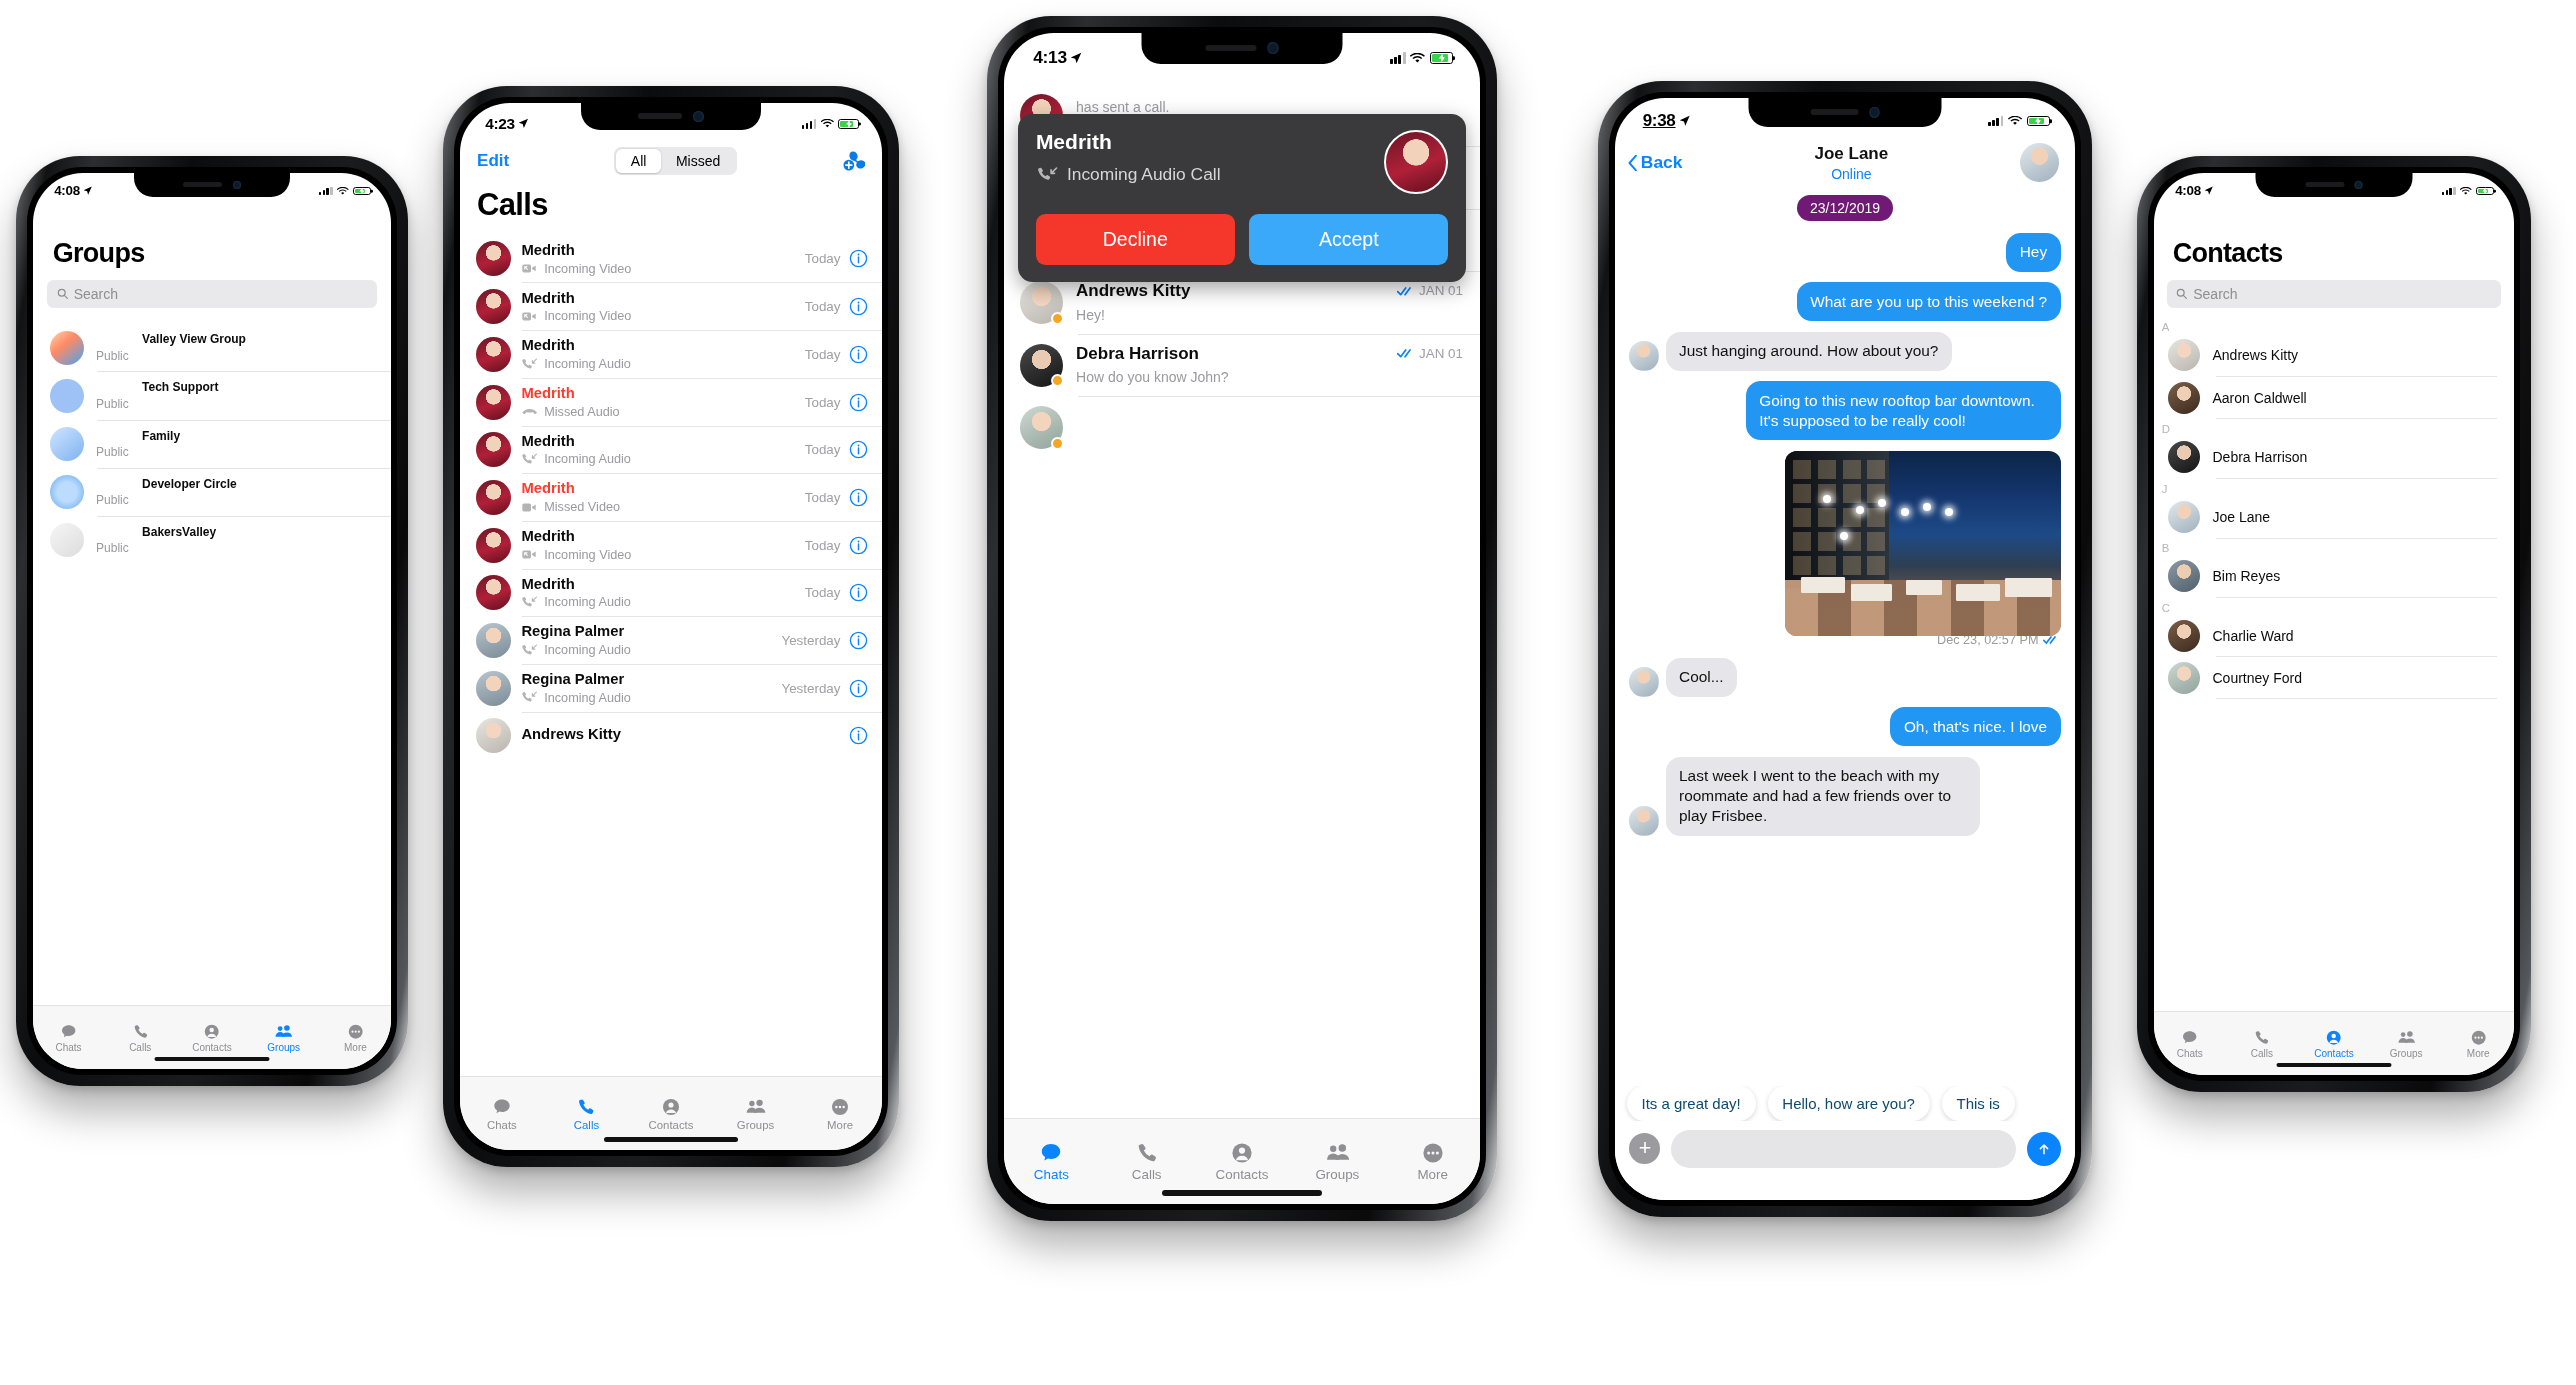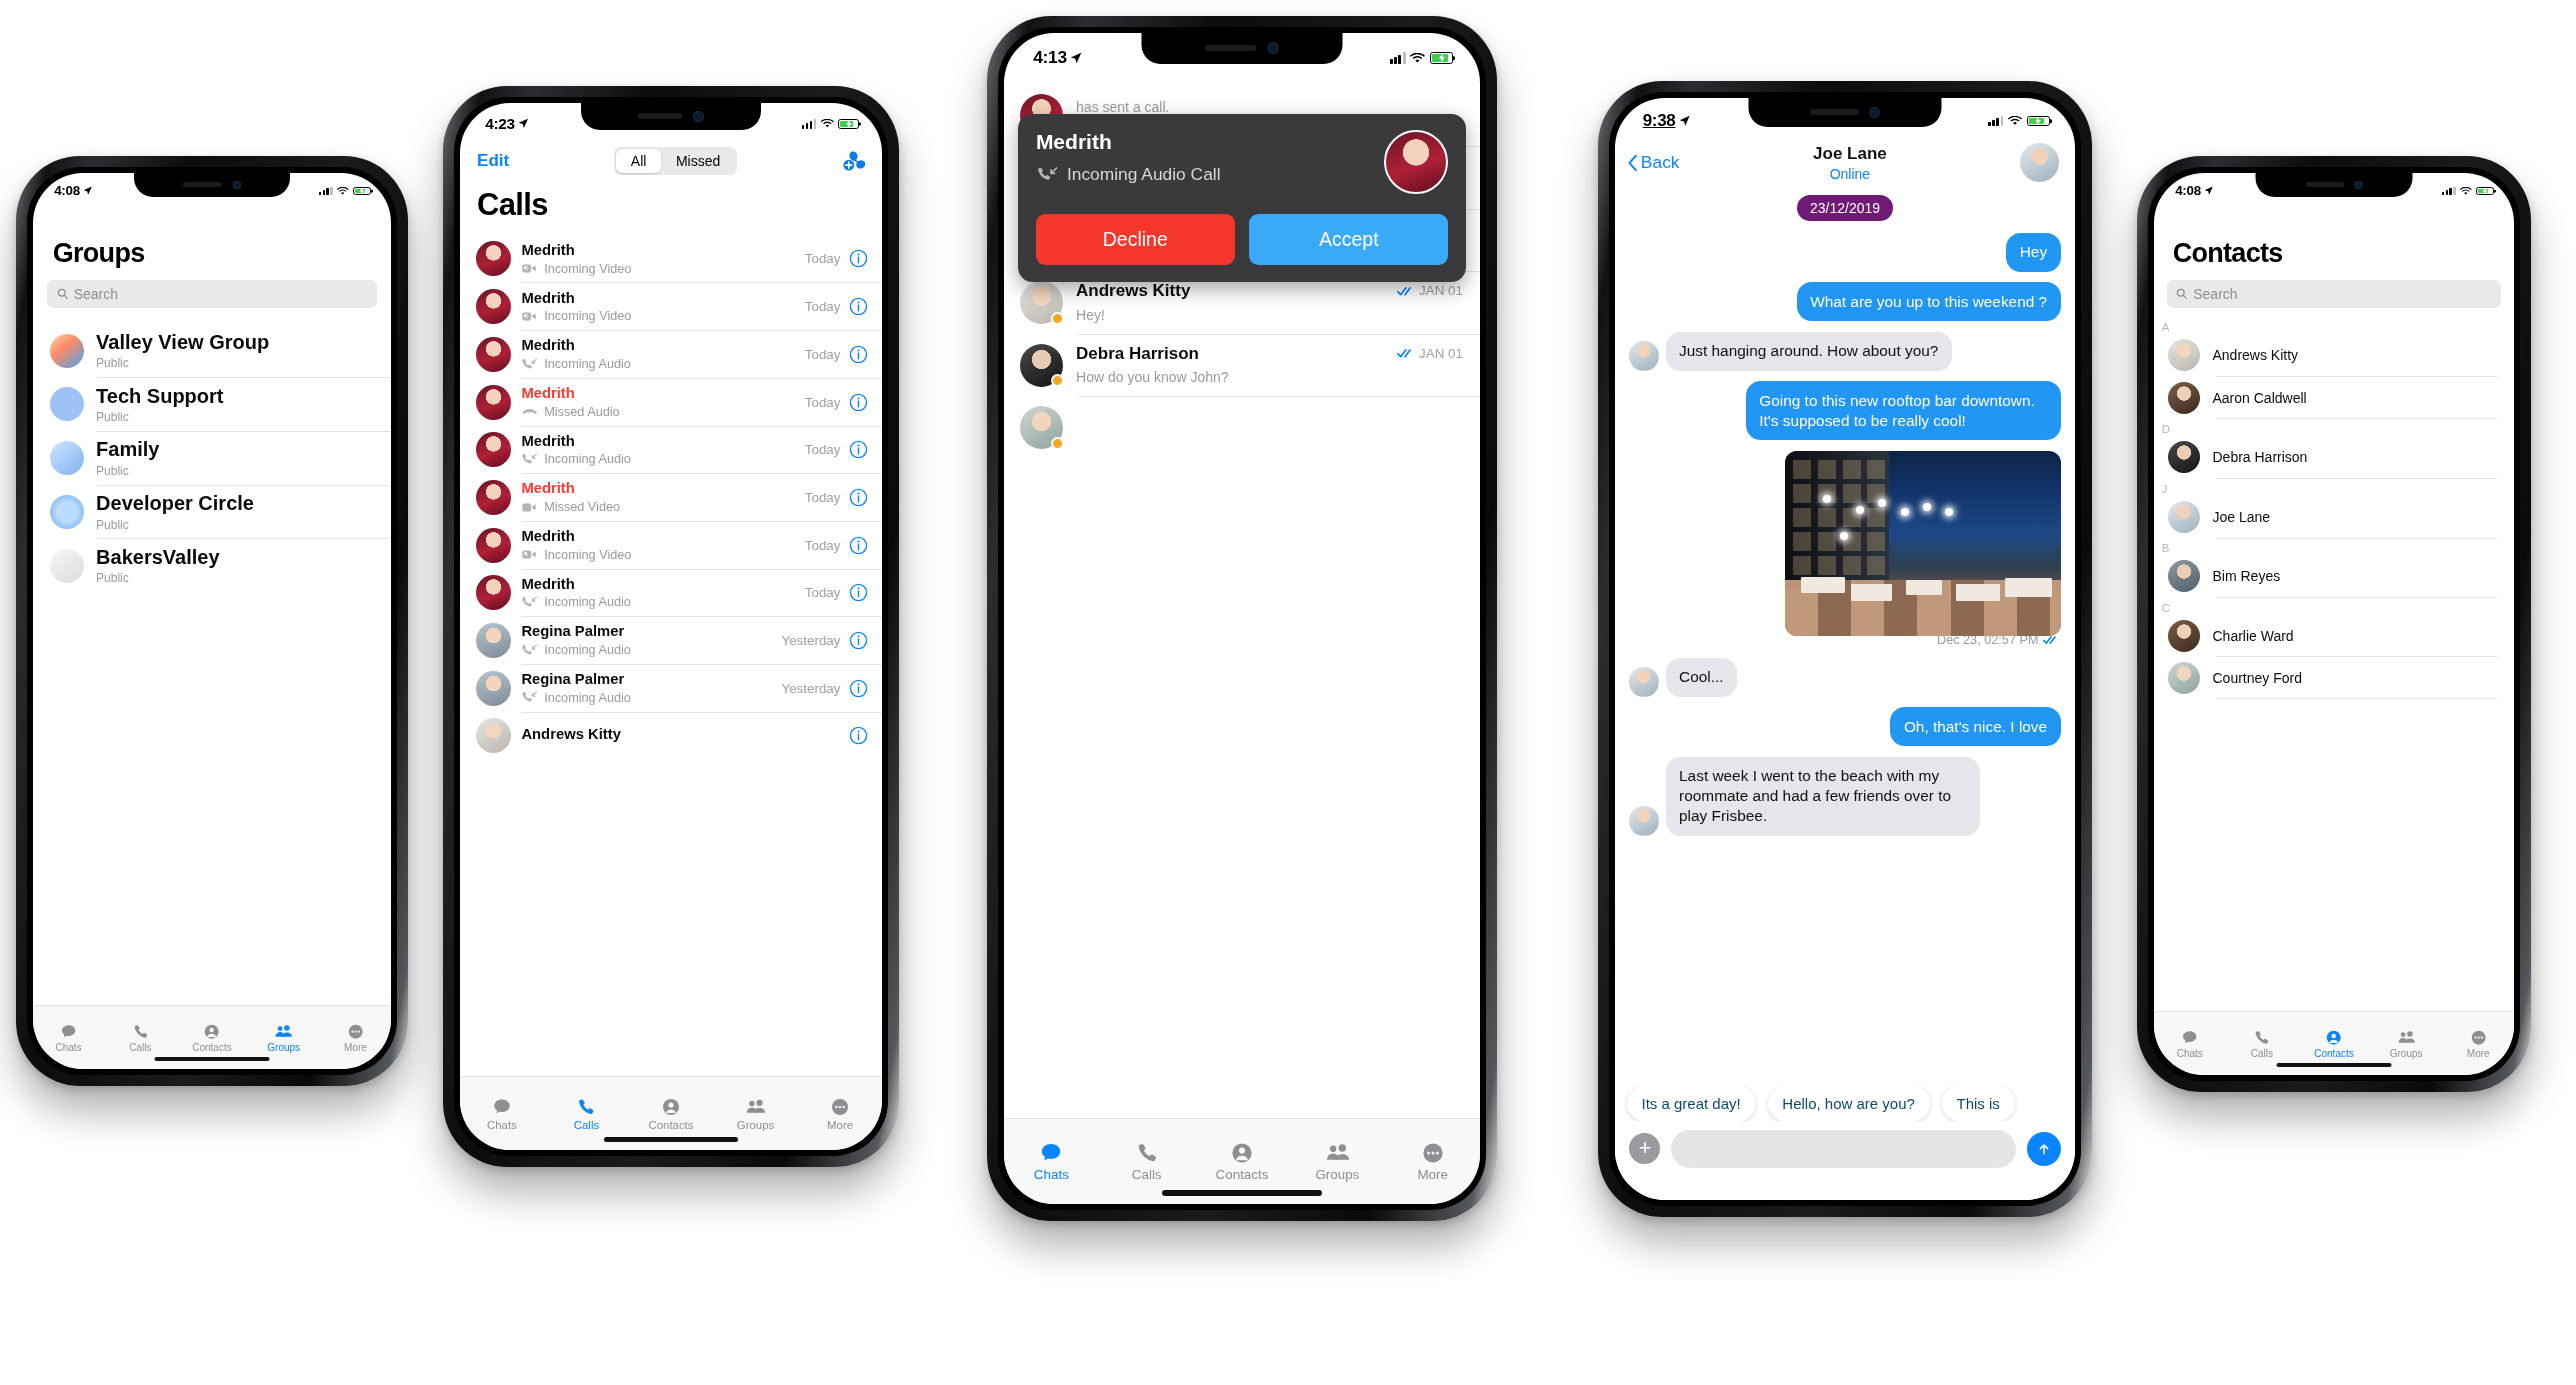--- a/index.html
+++ b/index.html
@@ -70,21 +70,21 @@
   #p-groups .bars i:nth-child(3){width:2.4px;height:6.7px}
   #p-groups .bars i:nth-child(4){width:2.4px;height:8.4px;background:#bfbfc3}
   #p-groups .batt{width:18px;height:8.7px}
   #p-groups .batt .fill{width:72%}
   #p-groups .big-title { font-size:27px; margin:40px 0 0 20px; }
   #p-groups .searchbar { margin:10.7px 14.8px 0 14.8px; height:28px; padding:0 9.4px; font-size:14px; gap:5.4px; }
   #p-groups .glist { margin-top:16px; }
   #p-groups .grow { padding:6.7px 0 6.7px 17.4px; }
   #p-groups .avatar { width:34px; height:34px; }
   #p-groups .gtext { margin-left:12px; }
-  #p-groups .name { font-size:20px; }
+  #p-groups .name { font-size:12px;margin-left:46px; }
   #p-groups .sub { font-size:12px; margin-top:2.7px; }
   #p-groups .divider { margin-left:64px; }
   #p-groups .tabbar { height:64px; }
   #p-groups .tab .tlabel { font-size:10px; }
   #p-groups .home-ind { width:115px; height:4.7px; }
 
   
   #p-calls { left:443px; top:86px; width:456px; height:1081px; }
   #p-calls .notch { width:180px; height:27px; }
   #p-calls .notch .speaker { width:44px; height:5.4px; }
@@ -159,21 +159,21 @@
   #p-chat .notch { width:193px; height:29.5px; }
   #p-chat .notch .speaker { width:48px; height:6px; }
   #p-chat .statusbar { padding:13.4px 25.5px 0 28px; font-size:17px;text-decoration:underline; }
   #p-chat .bars i:nth-child(1){width:2.9px;height:4.4px}
   #p-chat .bars i:nth-child(2){width:2.9px;height:6.4px}
   #p-chat .bars i:nth-child(3){width:2.9px;height:8.7px}
   #p-chat .bars i:nth-child(4){width:2.9px;height:10.7px;background:#bfbfc3}
   #p-chat .batt{width:23px;height:10.7px}
   #p-chat .batt .fill{width:80%}
   #p-chat .chat-nav { display:flex; align-items:center; justify-content:space-between; padding:12px 16px 9.4px 13.4px; }
-  #p-chat .back { color:#0a84ff; font-size:17.4px; font-weight:400; display:flex; align-items:center; gap:3.4px; }
+  #p-chat .back { color:#0a84ff; font-size:17.4px; font-weight:700; display:flex; align-items:center; gap:3.4px; }
   #p-chat .peer { text-align:center; flex:1; }
   #p-chat .peer-name { font-size:17px; font-weight:600; color:#111; }
   #p-chat .peer-status { font-size:14px; color:#0a84ff; margin-top:2px; }
   #p-chat .peer-av { width:39px; height:39px; border-radius:50%; background-size:cover; background-position:center; flex:none;}
   .msgs { padding:0 14.8px; }
   .daypill { margin:4px auto 12px auto; background:#701a75; color:#fff; border-radius:670px;
              font-size:14px; padding:4.7px 13.4px; width:max-content; }
   .mrow { display:flex; align-items:flex-end; margin-bottom:10.7px; }
   .mrow.out { justify-content:flex-end; }
   .mrow .mav { width:29.5px; height:29.5px; border-radius:50%; flex:none; margin-right:6.7px;

